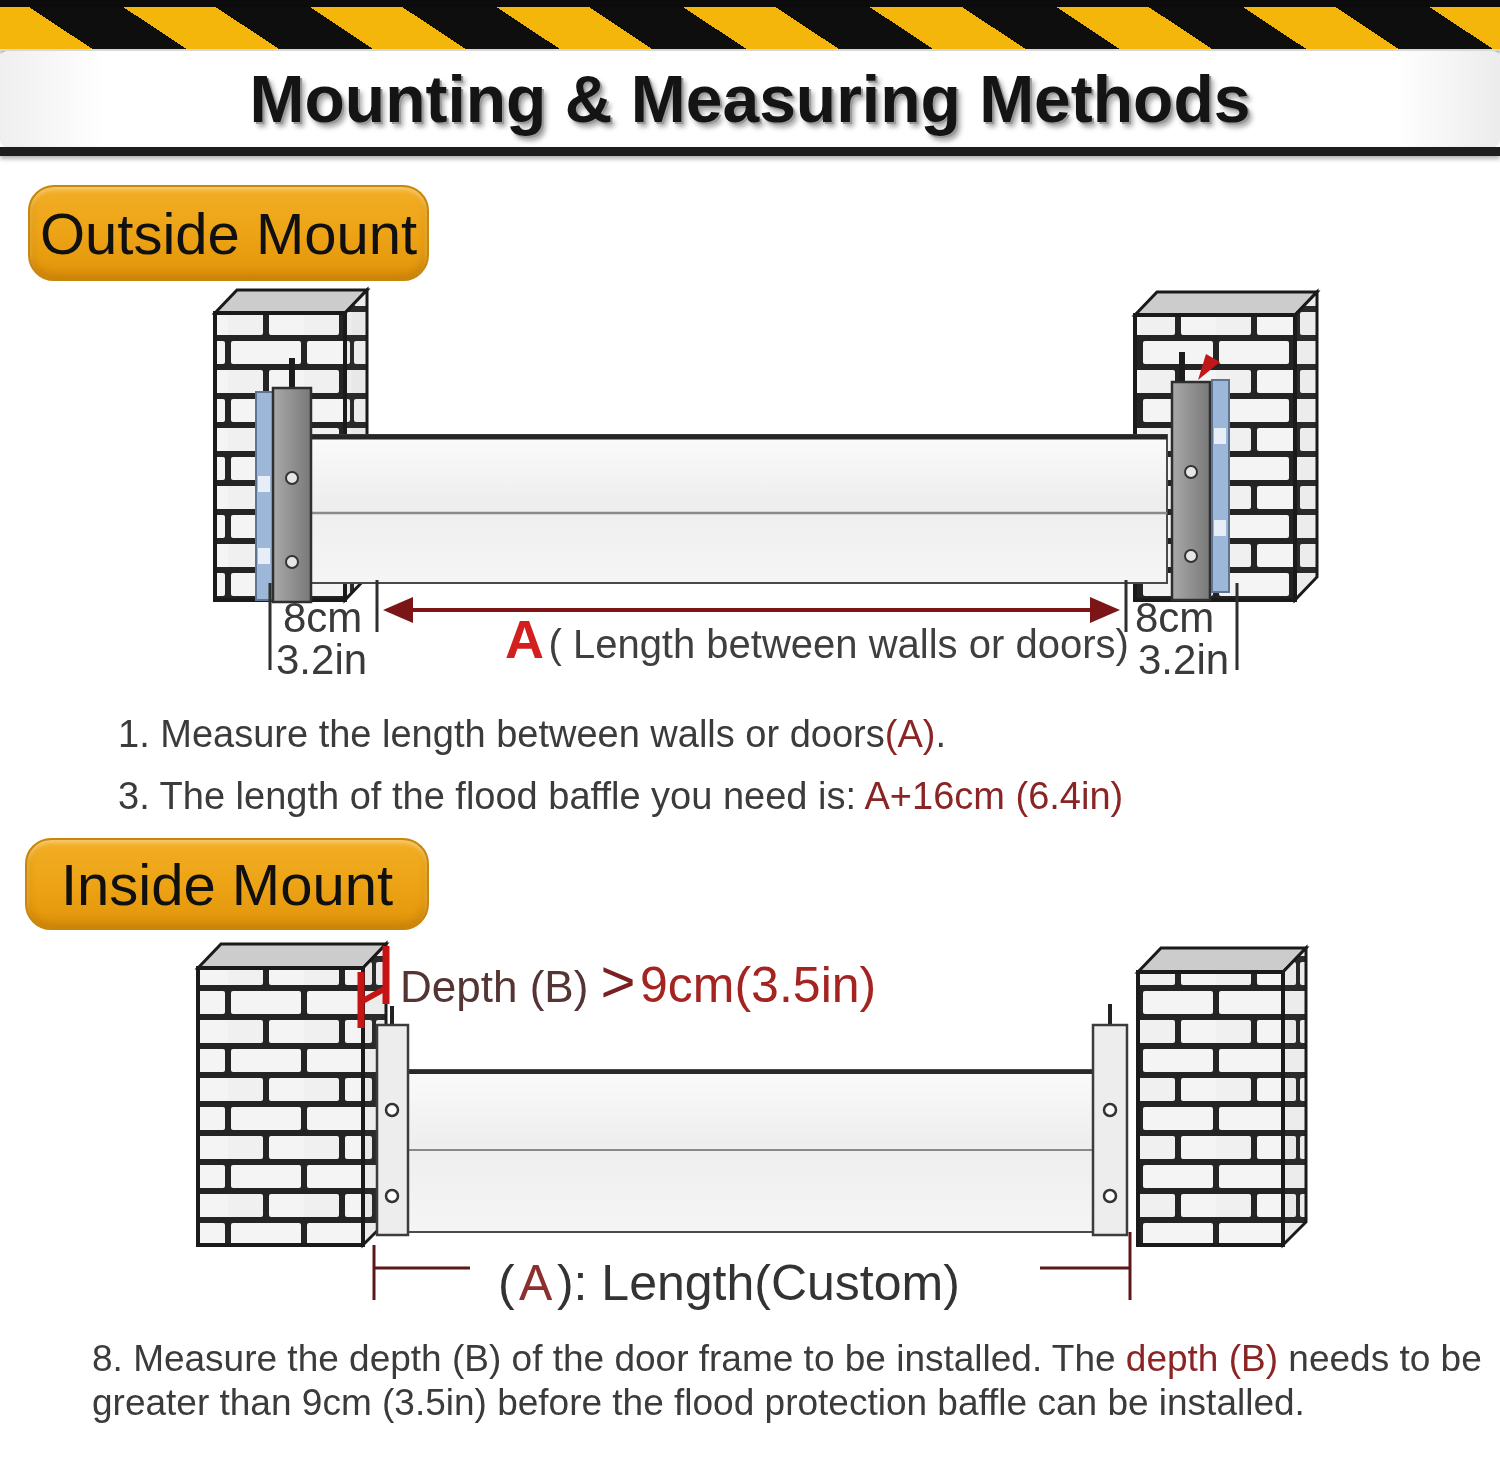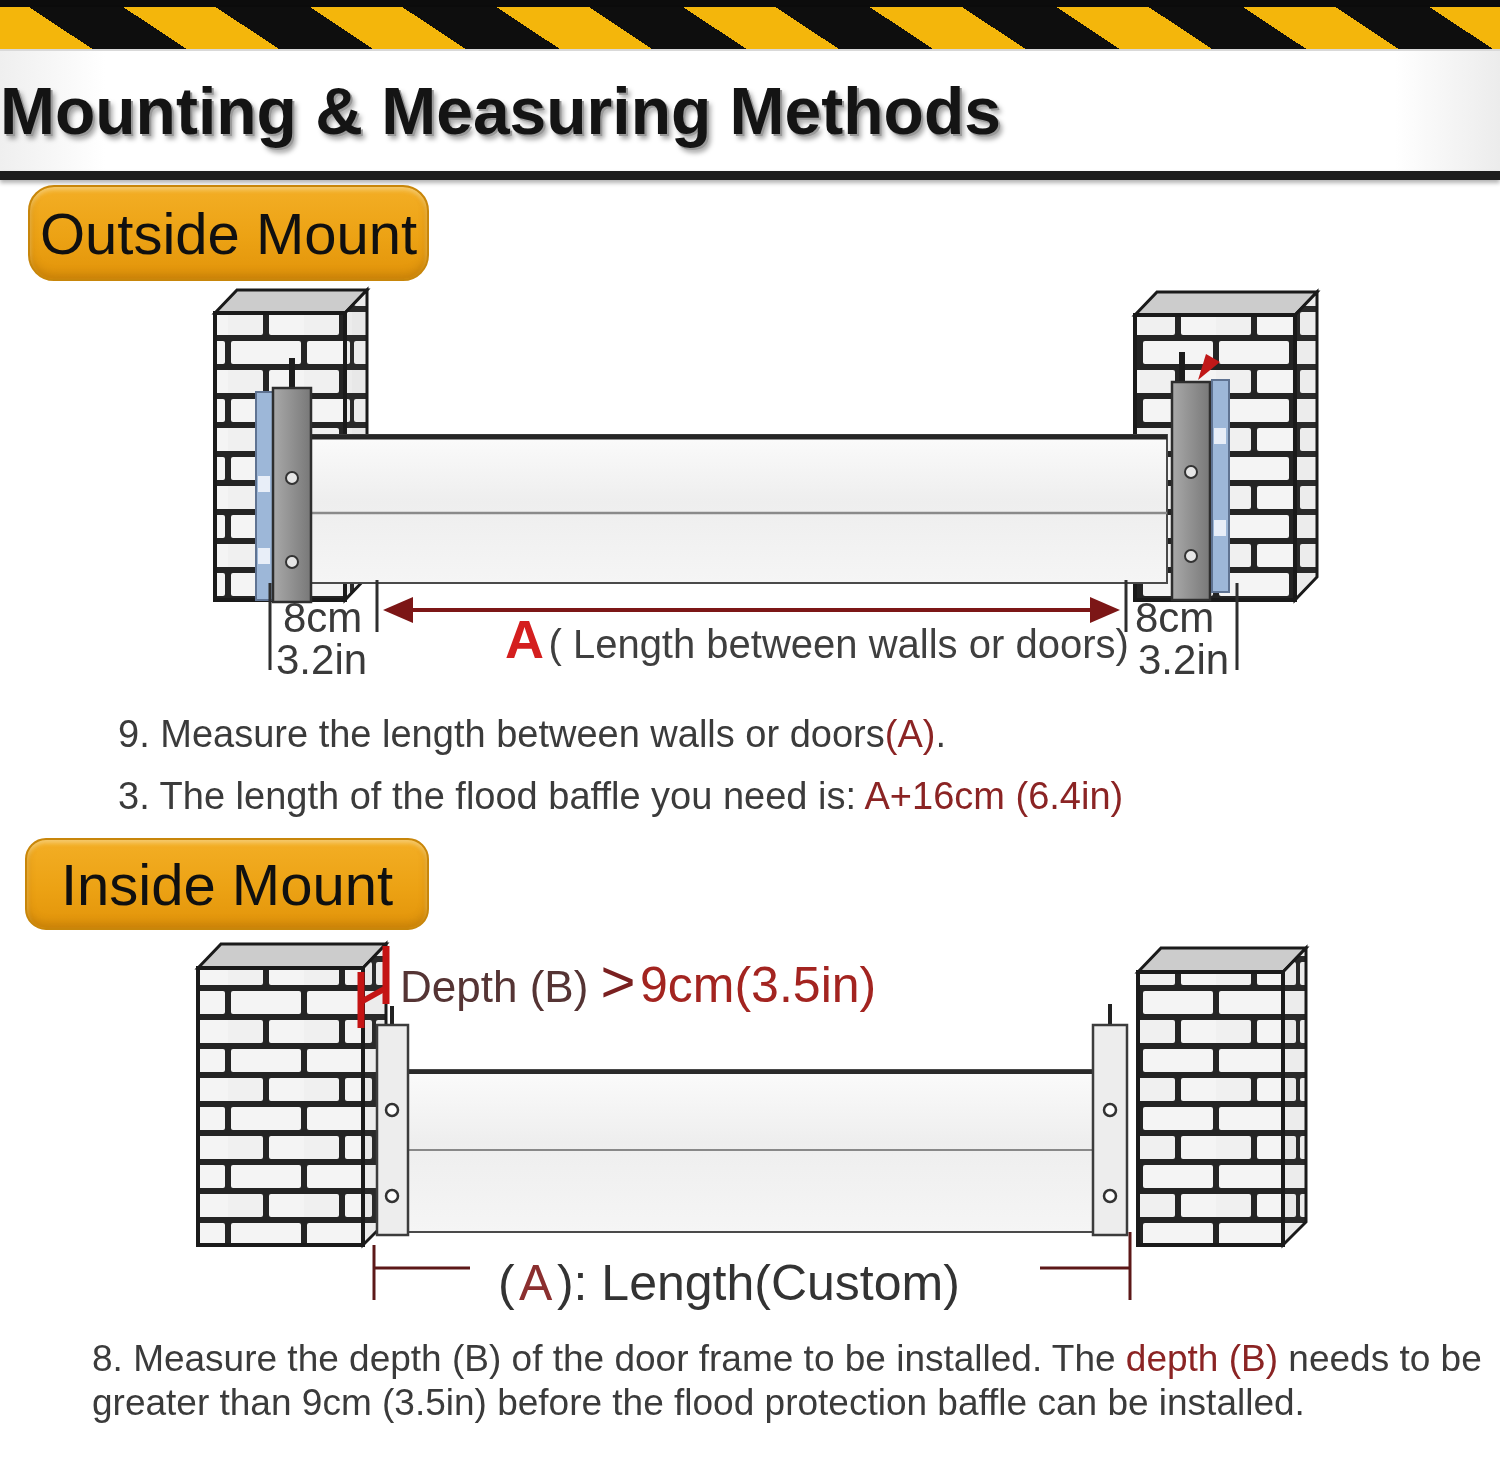--- a/index.html
+++ b/index.html
@@ -12,42 +12,42 @@
   }
   
   .tape-topbar{height:7px;background:#0c0c0c;}
   .tape-stripes{
     height:42px;
     background:repeating-linear-gradient(33.5deg,#f4b60b 0 51px,#0e0e0e 51px 103px);
     box-shadow:0 3px 4px rgba(0,0,0,.35);
     border-bottom:2px solid #d9d9d9;
   }
   .banner{
-    height:120px;
+    height:96px;
     background:linear-gradient(90deg,#efefef 0%,#ffffff 7%,#ffffff 93%,#ececec 100%);
-    display:flex;align-items:center;
+    display:flex;align-items:center;justify-content:center;border-radius:7px;
   }
   .banner h1{
     margin:0;
     font-size:66px;font-weight:bold;color:#141414;letter-spacing:0px;
     text-shadow:2px 2px 0 #9a9a9a,4px 5px 5px rgba(0,0,0,.35);
   }
   .banner-rule{height:9px;background:#1d1d1d;box-shadow:0 3px 4px rgba(0,0,0,.3);}
   
   .pill{
     position:absolute;
     display:flex;align-items:center;justify-content:center;
     background:linear-gradient(180deg,#f3ae25 0%,#eca214 55%,#e2940a 100%);
     border:2px solid #c8860a;
     border-radius:26px;
     box-shadow:inset 0 -5px 8px rgba(120,70,0,.25), inset 0 3px 4px rgba(255,240,190,.5);
     font-size:58px;color:#101010;
   }
   #pill-outside{left:28px;top:185px;width:397px;height:92px;}
-  #pill-inside{left:25px;top:838px;width:400px;height:88px;border-radius:21px;}
+  #pill-inside{left:25px;top:838px;width:400px;height:88px;}
   
   .diagram{position:absolute;left:0;}
   #diagram-outside{top:280px;}
   #diagram-inside{top:930px;}
   svg{font-family:"Liberation Sans",sans-serif;}
   
   .steps{position:absolute;color:#3b3b3b;}
   .steps p{margin:0 0 16px 0;line-height:1.2;}
   #steps-outside{top:712px;left:118px;width:1330px;font-size:38px;}
   #steps-inside{top:1337px;left:92px;width:1396px;font-size:37px;}
@@ -153,21 +153,21 @@
     <text x="276" y="394" font-size="42" fill="#3a3a3a">3.2in</text>
     <text x="1135" y="352" font-size="42" fill="#3a3a3a">8cm</text>
     <text x="1138" y="394" font-size="42" fill="#3a3a3a">3.2in</text>
     <text x="505" y="378">
       <tspan font-size="54" font-weight="bold" fill="#d41f1f">A</tspan>
       <tspan font-size="40" fill="#3f3f3f">( Length between walls or doors)</tspan>
     </text>
   </svg>
 
   <div class="steps" id="steps-outside">
-    <p><span>9. Measure the length between walls or doors</span><span class="red">(A)</span><span>.</span></p>
+    <p><span>1. Measure the length between walls or doors</span><span class="red">(A)</span><span>.</span></p>
     <p><span>3. The length of the flood baffle you need is: </span><span class="red">A+16cm (6.4in)</span><span></span></p>
   </div>
 
   <div class="pill" id="pill-inside">
     <span>Inside Mount</span>
   </div>
 
   <svg class="diagram" id="diagram-inside" width="1500" height="380" viewBox="0 0 1500 380">
 
     <g>

